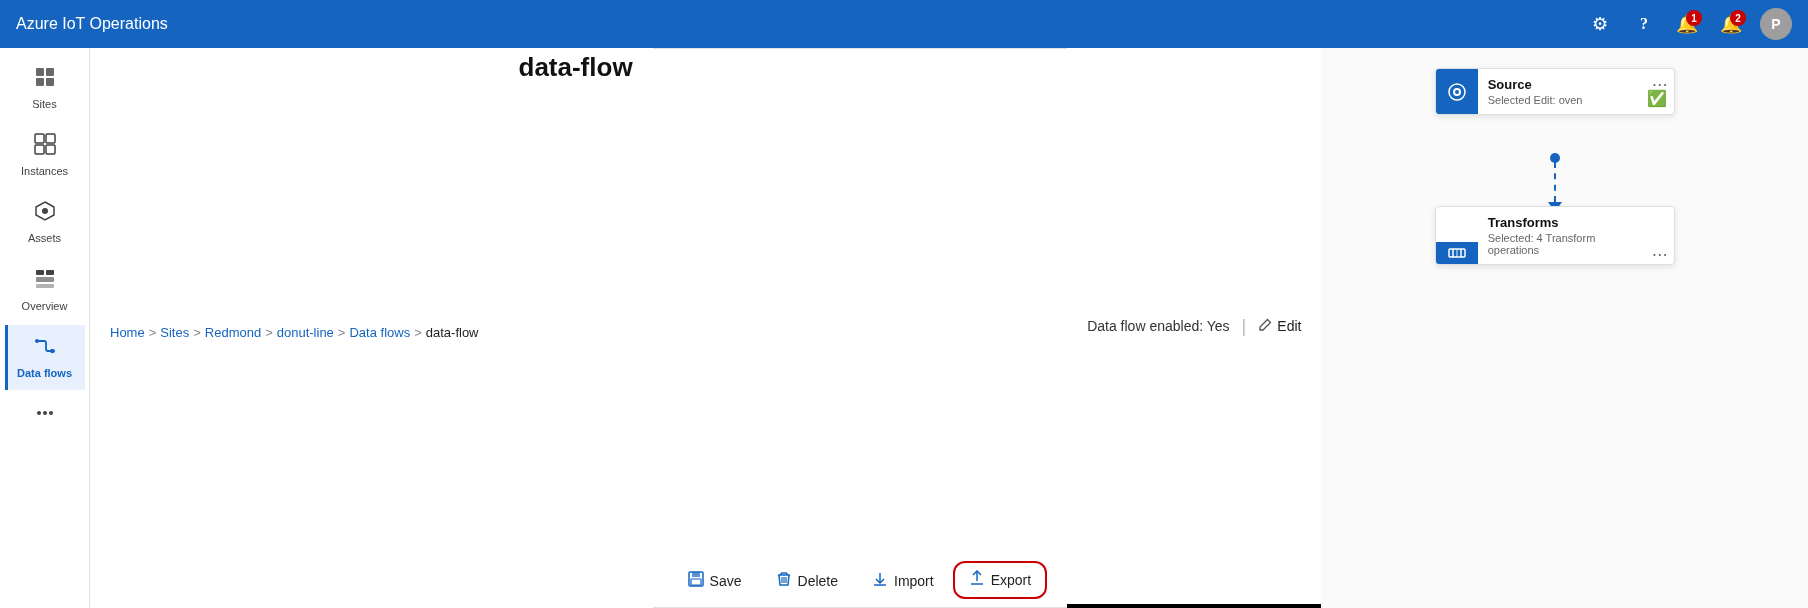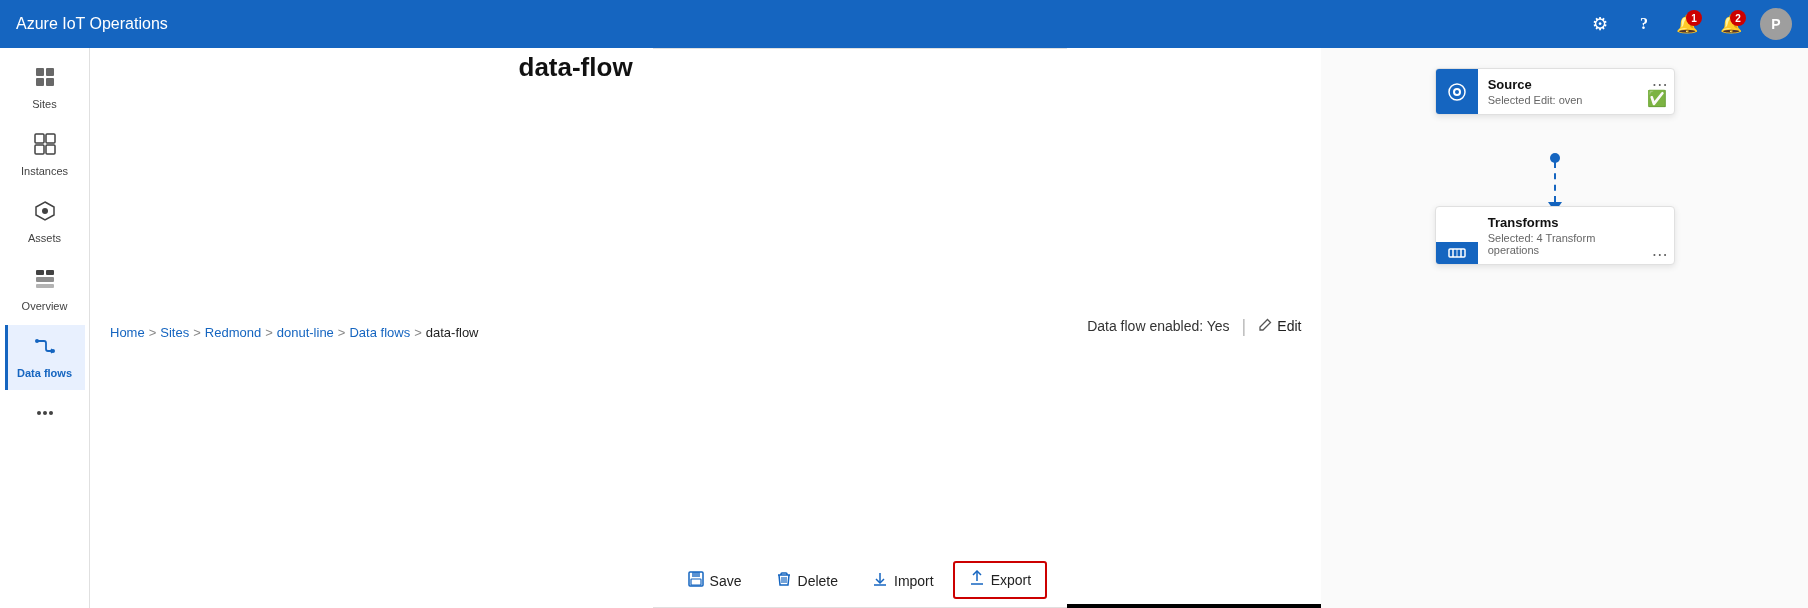--- a/index.html
+++ b/index.html
@@ -166,21 +166,21 @@
       padding: 7px 14px;
       background: white;
       border: 1px solid transparent;
       border-radius: 2px;
       cursor: pointer;
       font-size: 14px;
       color: #222;
     }
     .toolbar-btn.highlighted {
       border: 2px solid #c00;
-      border-radius: 3px;
+      border-radius: 12px;
     }
     .toolbar-btn-icon {
       font-size: 16px;
       color: #1565c0;
     }
 
     
     .info-bar {
       display: flex;
       align-items: center;

